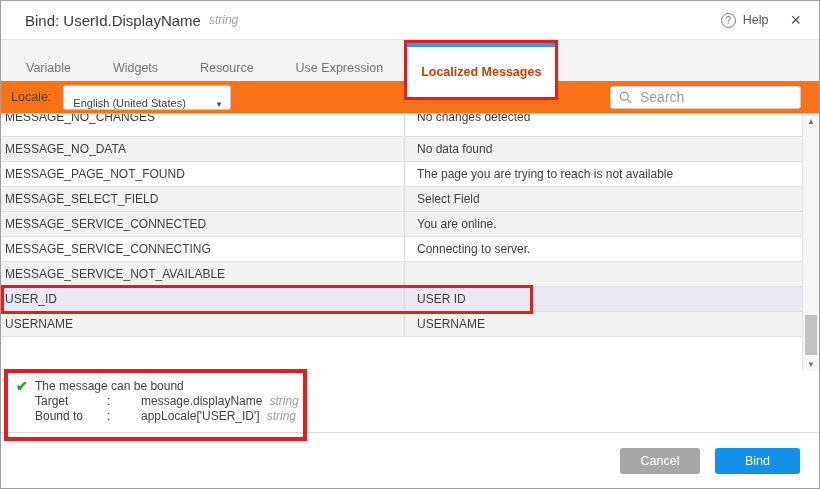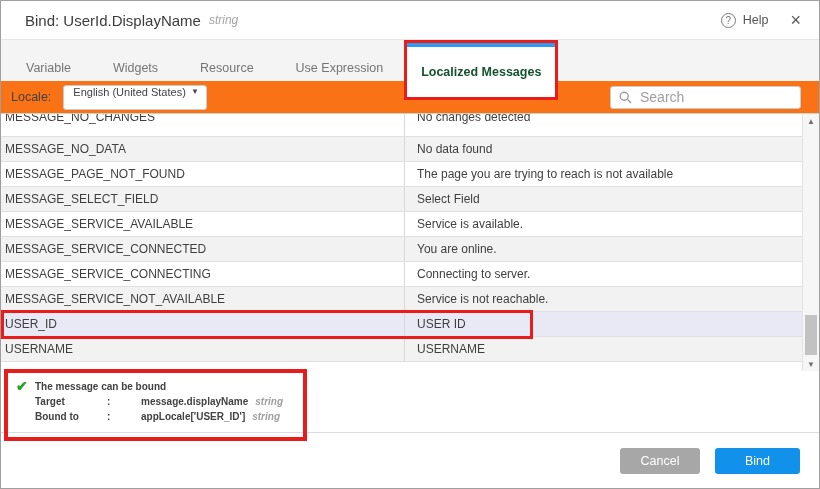--- a/index.html
+++ b/index.html
@@ -21,26 +21,26 @@
   .hdr-type{font-size:12px;font-style:italic;color:#a3a3a3;margin-left:8px;}
   .hdr-right{margin-left:auto;display:flex;align-items:center;}
   .help-icon{width:15px;height:15px;border:1px solid #787878;border-radius:50%;font-size:10px;line-height:13px;text-align:center;color:#787878;cursor:pointer;}
   .help-label{font-size:12.5px;color:#555;margin-left:7px;cursor:pointer;}
   .close-icon{font-size:18px;color:#555;margin-left:22px;cursor:pointer;line-height:16px;}
 
   
   .tabbar{position:absolute;top:38px;left:0;right:0;height:58px;background:#f4f4f4;border-top:1px solid #e6e6e6;border-bottom:1px solid #dedede;display:flex;align-items:stretch;padding-left:4px;}
   .tab{display:flex;align-items:center;padding:0 21px;font-size:12.5px;color:#757575;cursor:pointer;white-space:nowrap;}
   .tab-annotation{display:flex;border:3px solid var(--annotation-red);margin-bottom:-4px;z-index:5;background:#fff;}
-  .tab.active{background:#fff;color:#14532d;font-weight:bold;border-top:4px solid var(--tab-indicator);padding:0 14px;}
+  .tab.active{background:#fff;color:#c2410c;font-weight:bold;border-top:4px solid var(--tab-indicator);padding:0 14px;}
 
   
   .toolbar{position:absolute;top:80px;left:0;right:0;height:32px;display:flex;align-items:center;background:#f97316;}
   .locale-label{margin-left:10px;font-size:12.5px;color:#424242;}
-  .locale-select{margin-left:12px;width:144px;height:25px;border:1px solid #c9c9c9;border-radius:3px;background:#fff;display:flex;align-items:flex-start;justify-content:space-between;padding:0 9px;cursor:pointer;}
+  .locale-select{margin-left:12px;width:168px;height:25px;border:1px solid #c9c9c9;border-radius:3px;background:#fff;display:flex;align-items:flex-end;justify-content:space-between;padding:0 9px;cursor:pointer;}
   .locale-value{font-size:11px;color:#424242;}
   .locale-caret{font-size:9px;color:#444;}
   .search-box{margin-left:auto;margin-right:18px;width:191px;height:23px;border:1px solid #ccc;border-radius:3px;display:flex;align-items:center;padding:0 8px;background:#fff;}
   .search-box svg{flex:none;margin-right:6px;}
   .search-box input{border:none;outline:none;flex:1;min-width:0;font-size:14px;color:#424242;font-family:inherit;background:transparent;}
   .search-box input::placeholder{color:#9e9e9e;}
 
   
   .table{position:absolute;top:112px;left:0;right:0;height:258px;border-top:1px solid #cfcfcf;overflow:hidden;background:#fff;}
   .rows{position:absolute;left:0;top:0;width:803px;}
@@ -59,21 +59,21 @@
   .sb-arrow{position:absolute;left:0;width:100%;text-align:center;font-size:8px;color:#6e6e6e;cursor:pointer;}
   .sb-up{top:3px;}
   .sb-down{bottom:3px;}
   .sb-thumb{position:absolute;left:2px;right:2px;bottom:17px;height:40px;background:#c2c2c2;cursor:pointer;}
 
   
   .status{position:absolute;top:370px;left:0;right:0;height:63px;background:#fff;}
   .status-annotation{position:absolute;left:3px;top:-2px;width:303px;height:72px;border:4px solid var(--annotation-red);z-index:7;pointer-events:none;}
   .status-content{display:flex;padding:8px 0 0 15px;}
   .check-icon{color:var(--success-green);font-weight:bold;font-size:14px;width:19px;flex:none;line-height:15px;}
-  .status-lines{font-size:10px;color:#424242;font-weight:bold;}
+  .status-lines{font-size:12px;color:#424242;}
   .status-message{line-height:15px;}
   .status-row{display:flex;line-height:15px;}
   .status-label{width:72px;flex:none;}
   .status-colon{width:34px;flex:none;}
   .status-type{font-style:italic;color:#9e9e9e;margin-left:7px;}
 
   
   .footer{position:absolute;bottom:0;left:0;right:0;height:56px;border-top:1px solid #dcdcdc;background:#fff;display:flex;align-items:center;justify-content:flex-end;padding-right:19px;padding-left:11px;}
   .btn{height:26px;border:none;border-radius:3px;color:#fff;font-size:12.5px;font-family:inherit;cursor:pointer;padding:0 10px;}
   .btn.cancel{background:var(--cancel-gray);min-width:80px;}
@@ -130,35 +130,30 @@
           <div class="cell val">No data found</div>
         </div>
         <div class="row">
           <div class="cell key">MESSAGE_PAGE_NOT_FOUND</div>
           <div class="cell val">The page you are trying to reach is not available</div>
         </div>
         <div class="row stripe">
           <div class="cell key">MESSAGE_SELECT_FIELD</div>
           <div class="cell val">Select Field</div>
         </div>
-        <div class="row">
-          <div class="cell key">MESSAGE_SERVICE_AVAILABLE</div>
-          <div class="cell val">Service is available.</div>
-        </div>
         <div class="row stripe">
           <div class="cell key">MESSAGE_SERVICE_CONNECTED</div>
           <div class="cell val">You are online.</div>
         </div>
         <div class="row">
           <div class="cell key">MESSAGE_SERVICE_CONNECTING</div>
           <div class="cell val">Connecting to server.</div>
         </div>
         <div class="row stripe">
           <div class="cell key">MESSAGE_SERVICE_NOT_AVAILABLE</div>
-          <div class="cell val">Service is not reachable.</div>
         </div>
         <div class="row selected">
           <div class="cell key">USER_ID</div>
           <div class="cell val">USER ID</div>
           <div class="row-annotation"></div>
         </div>
         <div class="row stripe">
           <div class="cell key">USERNAME</div>
           <div class="cell val">USERNAME</div>
         </div>

